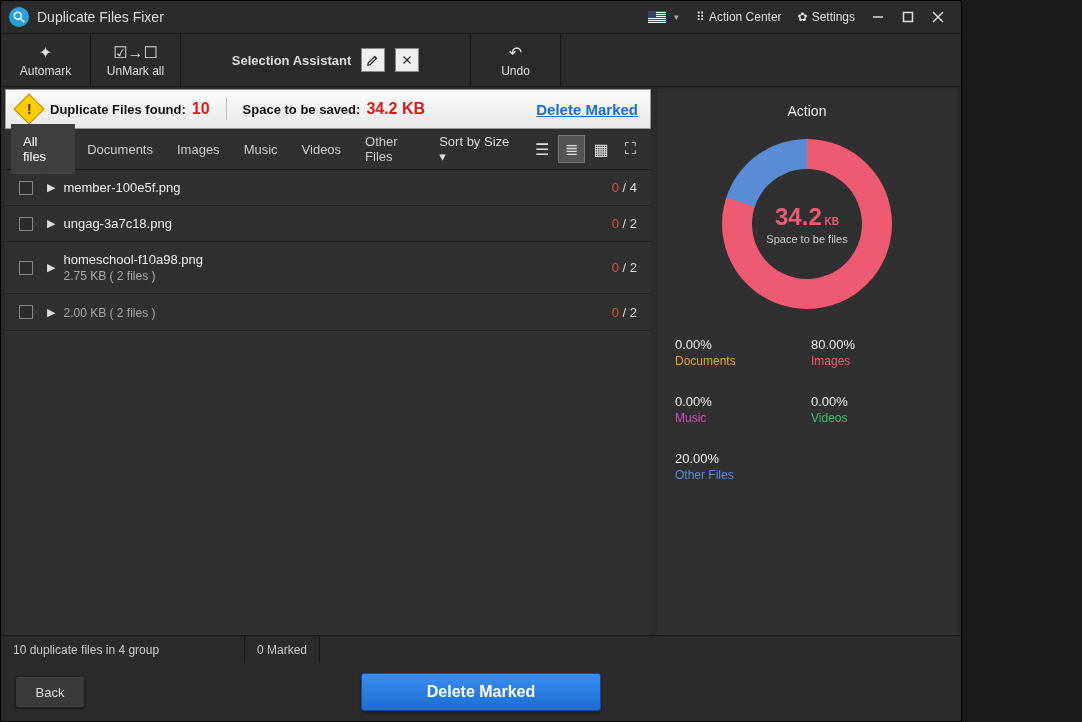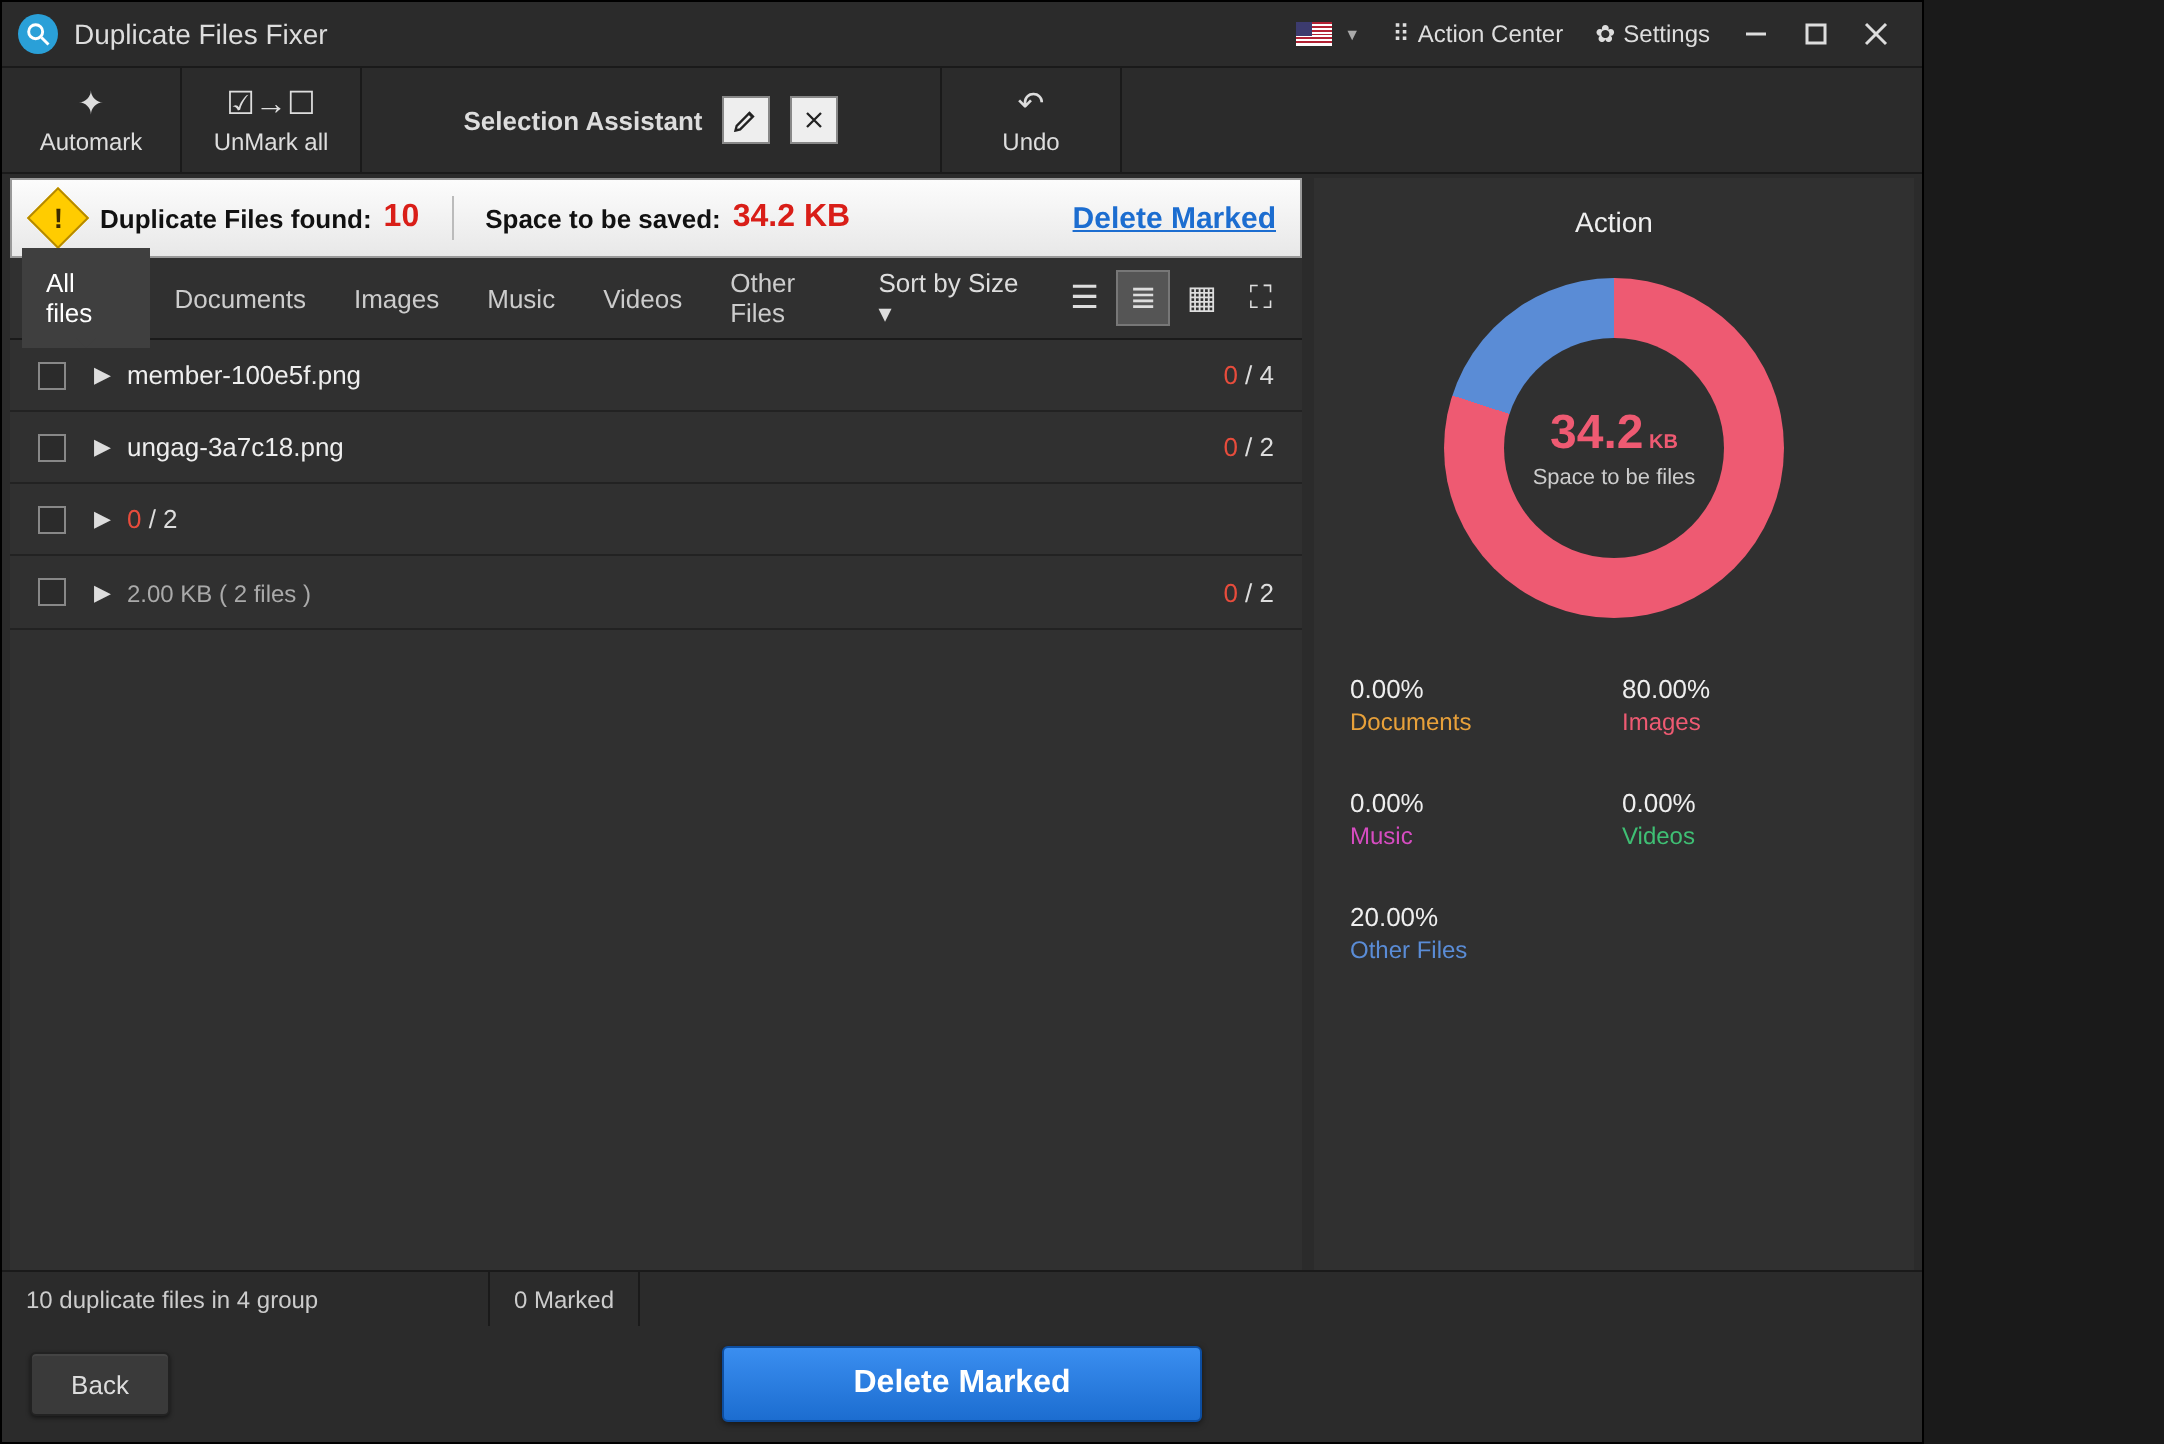--- a/index.html
+++ b/index.html
@@ -197,20 +197,24 @@
             <div class="cb"></div>
             <div class="exp">▶</div>
             <div class="info">
               <div class="fname">ungag-3a7c18.png</div>
             </div>
             <div class="count"><span class="sel">0</span><span class="tot"> / 2</span></div>
           </div>
           <div class="row">
             <div class="cb"></div>
             <div class="exp">▶</div>
+            <div class="info">
+              <div class="fname">homeschool-f10a98.png</div>
+              <div class="fsub">2.75 KB ( 2 files )</div>
+            </div>
             <div class="count"><span class="sel">0</span><span class="tot"> / 2</span></div>
           </div>
           <div class="row">
             <div class="cb"></div>
             <div class="exp">▶</div>
             <div class="info">
               <div class="fsub">2.00 KB ( 2 files )</div>
             </div>
             <div class="count"><span class="sel">0</span><span class="tot"> / 2</span></div>
           </div>

